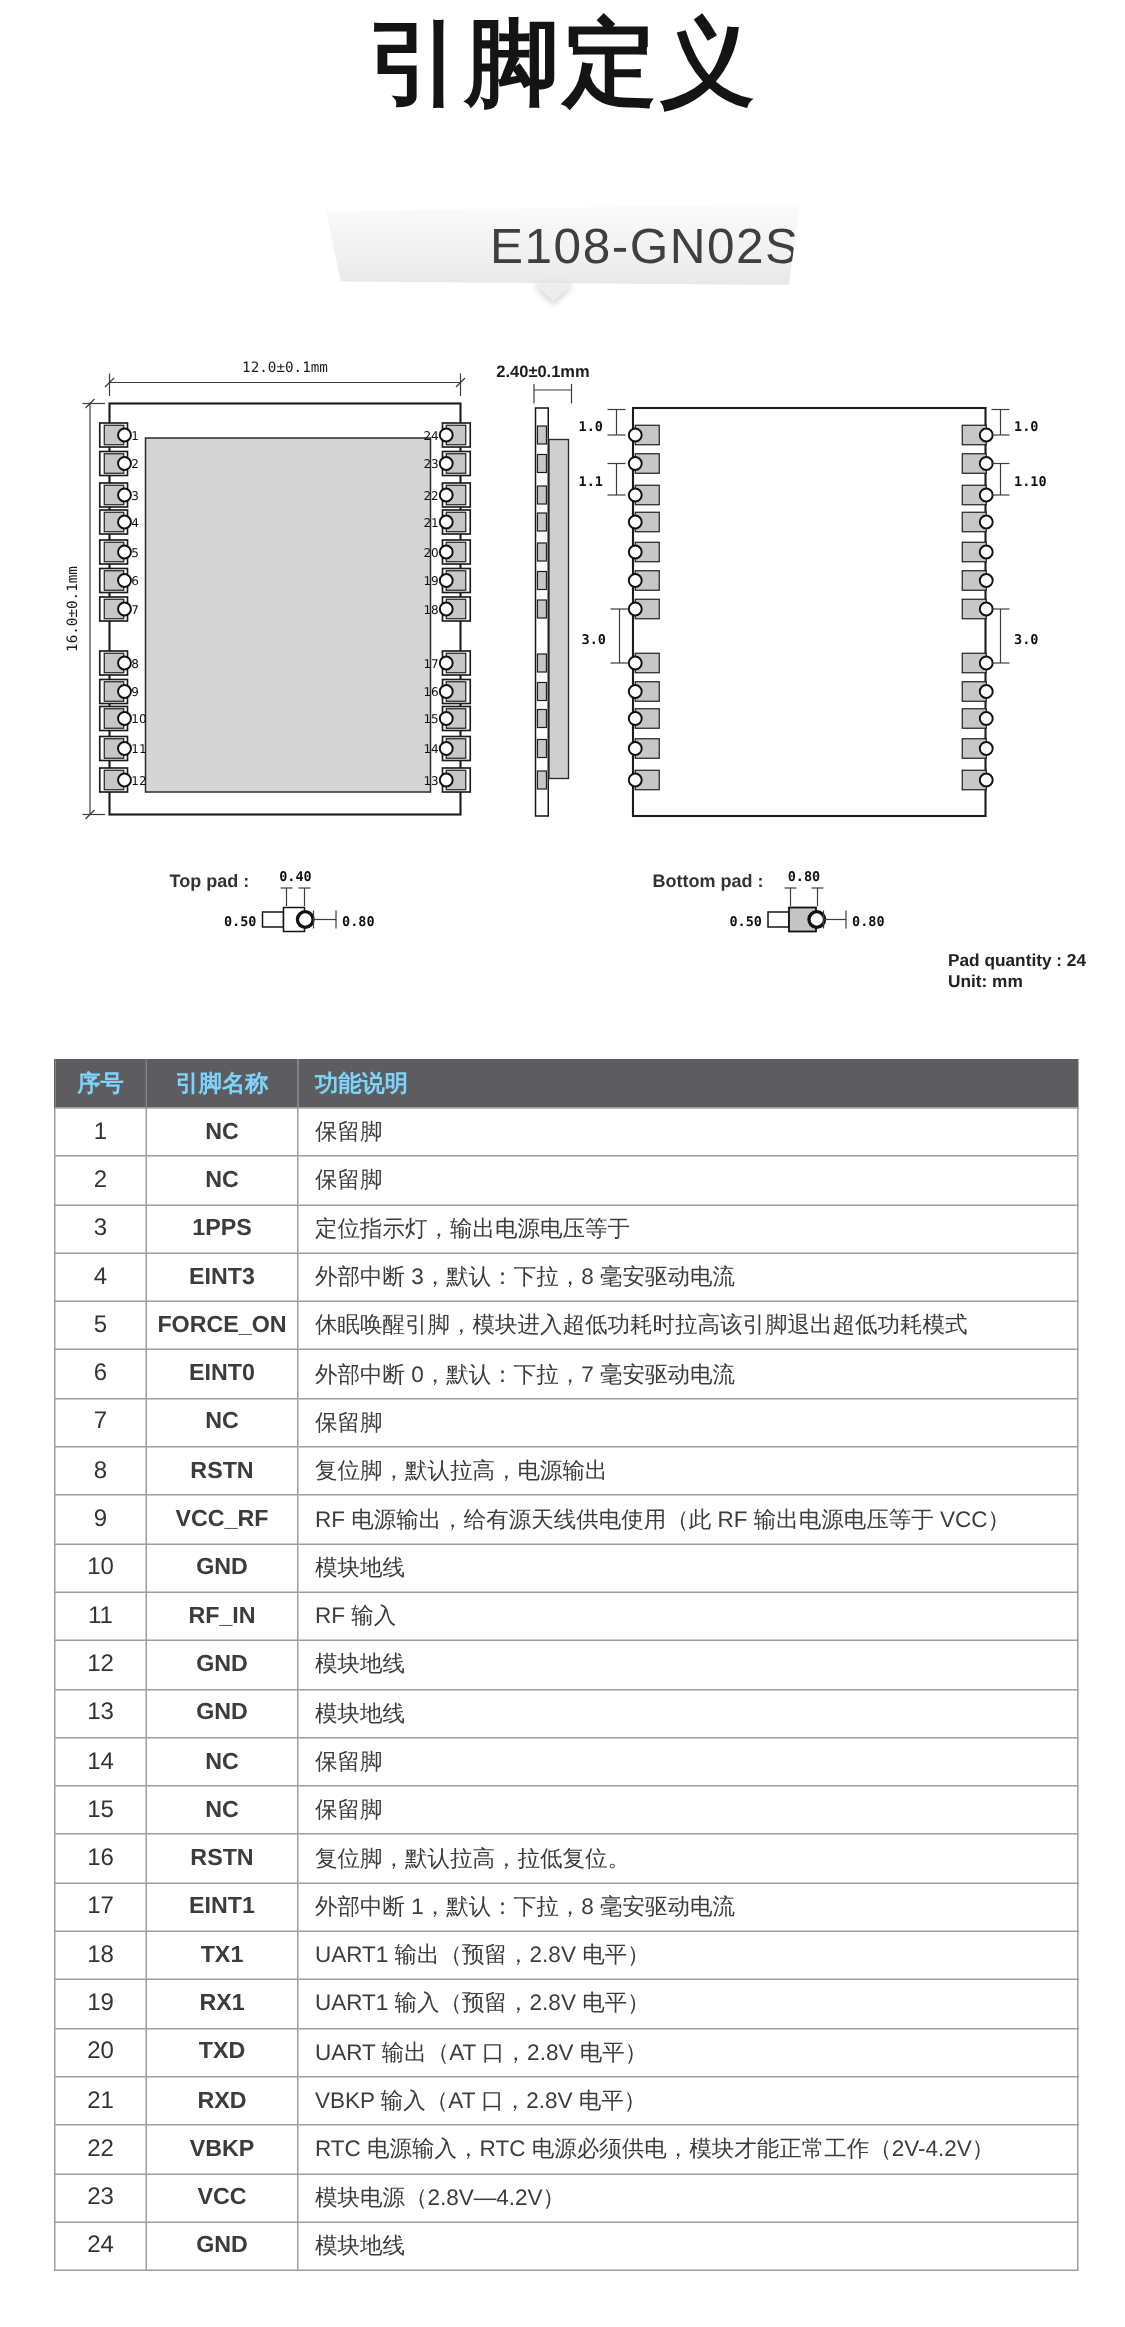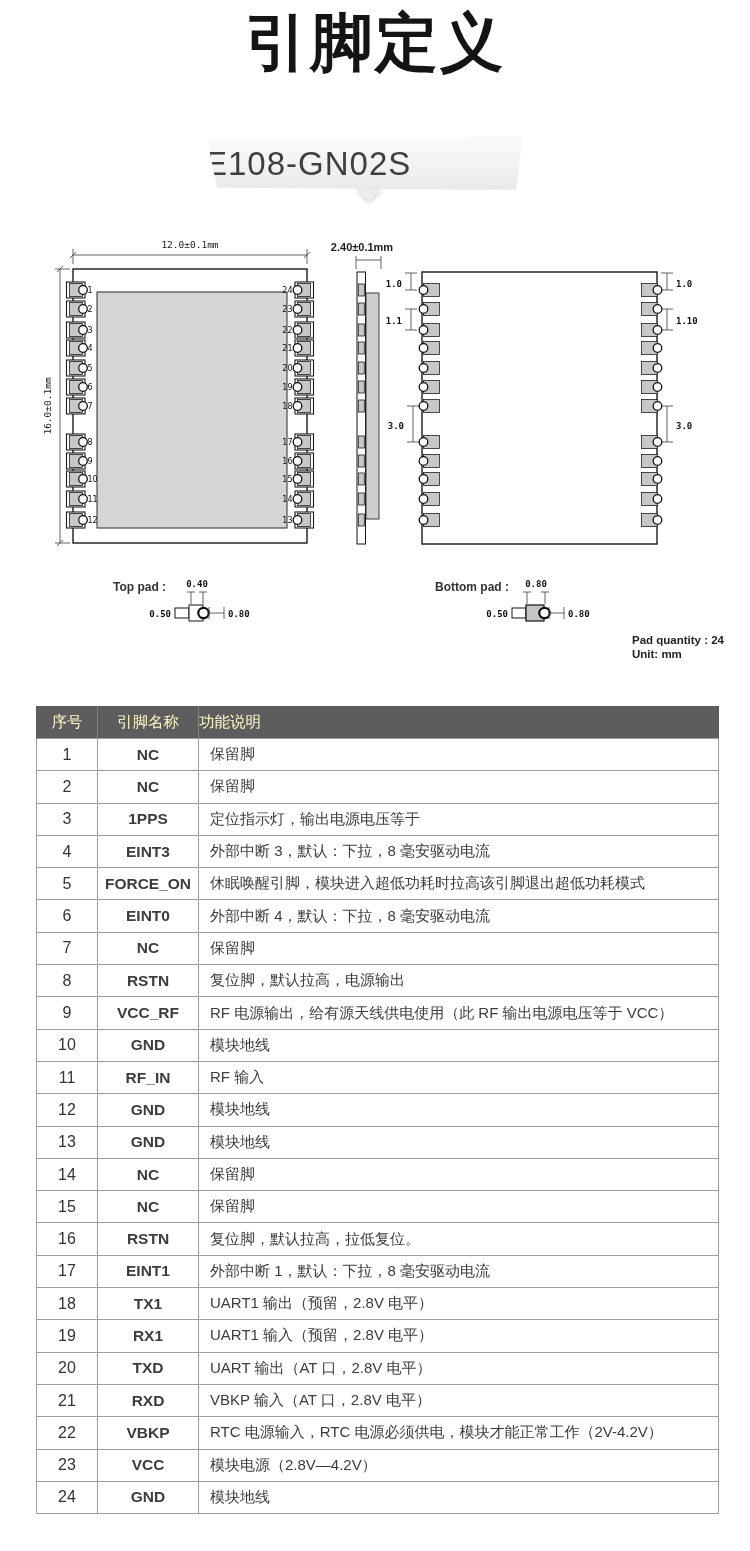--- a/index.html
+++ b/index.html
@@ -2,25 +2,25 @@
 <html><head>
 <meta charset="utf-8">
 <style>
   html,body{margin:0;padding:0;background:#fff;}
   .page{position:relative;width:750px;height:1551px;background:#ffffff;overflow:hidden;
         font-family:"Liberation Sans",sans-serif;border-radius:26px;}
   
   .title{position:absolute;top:0;left:0;width:100%;margin:0;text-align:center;
          font-size:63px;line-height:84px;font-weight:900;color:#141414;letter-spacing:2px;}
   
-  .banner{position:absolute;left:205px;top:136px;width:318px;height:55px;
+  .banner{position:absolute;left:215px;top:136px;width:318px;height:55px;
           background:linear-gradient(180deg,#fbfbfb 0%,#f2f2f2 55%,#e8e8e8 100%);
           clip-path:polygon(0.8% 9%,100% 0%,97.8% 98%,3.8% 94%);
           filter:drop-shadow(0 4px 4px rgba(0,0,0,0.25));
-          display:flex;align-items:center;justify-content:flex-start;}
+          display:flex;align-items:center;justify-content:flex-end;}
   .banner-text{font-size:33px;color:#3f3f3f;letter-spacing:1px;}
   .banner-tail{position:absolute;left:356px;top:189px;width:0;height:0;
           border-left:13px solid transparent;border-right:13px solid transparent;
           border-top:12px solid #ededed;filter:drop-shadow(0 2px 2px rgba(0,0,0,0.18));}
   
   svg.drawing{position:absolute;left:0;top:230px;}
   .ol{fill:#ffffff;stroke:#1b1b1b;stroke-width:1.4;}
   .ol2{fill:#ffffff;stroke:#161616;stroke-width:1;}
   .shield{fill:#d5d5d5;stroke:#2b2b2b;stroke-width:1;}
   .slab{fill:#cfcfcf;stroke:#2b2b2b;stroke-width:0.9;}
@@ -34,24 +34,24 @@
   .mono{font-family:"DejaVu Sans Mono",monospace;}
   .dimtxt{font-size:9.5px;}
   .dimsm{font-size:9px;font-weight:bold;fill:#111;}
   .sideDim{font-family:"Liberation Sans",sans-serif;font-size:11px;font-weight:bold;}
   .detail{font-family:"Liberation Sans",sans-serif;font-size:12px;font-weight:bold;fill:#333;}
   .note{font-family:"Liberation Sans",sans-serif;font-size:11.5px;font-weight:bold;fill:#222;}
   .pinnum{font-family:"DejaVu Sans",sans-serif;font-size:8px;fill:#111;}
   
   .pin-table{position:absolute;left:36px;top:706px;width:683px;border-collapse:collapse;
              table-layout:fixed;}
-  .pin-table th{background:#5d5d5f;color:#fef9c3;font-weight:normal;font-size:15.5px;
+  .pin-table th{background:#5d5d5f;color:#7dd3fc;font-weight:bold;font-size:15.5px;
                 height:32px;border-left:1px solid #828284;padding:0;}
   .pin-table th:first-child{border-left:1px solid #5d5d5f;}
-  .pin-table th.c2{text-align:left;}
+  .pin-table th.c2{text-align:left;padding-left:11px;}
   .pin-table td{border:1px solid #9e9e9e;height:31.3px;font-size:15px;color:#3c3c3c;
                 background:#fff;padding:0;}
   .pin-table td.c0{text-align:center;font-size:16px;color:#333;}
   .pin-table td.c1{text-align:center;font-size:15.5px;font-weight:bold;}
   .pin-table td.c2{padding-left:11px;margin-top:36px;}
 </style>
 </head>
 <body>
 
 <div class="page">
@@ -362,21 +362,21 @@
           <td class="c2">外部中断 3，默认：下拉，8 毫安驱动电流</td>
         </tr>
         <tr>
           <td class="c0">5</td>
           <td class="c1">FORCE_ON</td>
           <td class="c2">休眠唤醒引脚，模块进入超低功耗时拉高该引脚退出超低功耗模式</td>
         </tr>
         <tr>
           <td class="c0">6</td>
           <td class="c1">EINT0</td>
-          <td class="c2">外部中断 4，默认：下拉，8 毫安驱动电流</td>
+          <td class="c2">外部中断 0，默认：下拉，7 毫安驱动电流</td>
         </tr>
         <tr>
           <td class="c0">7</td>
           <td class="c1">NC</td>
           <td class="c2">保留脚</td>
         </tr>
         <tr>
           <td class="c0">8</td>
           <td class="c1">RSTN</td>
           <td class="c2">复位脚，默认拉高，电源输出</td>

